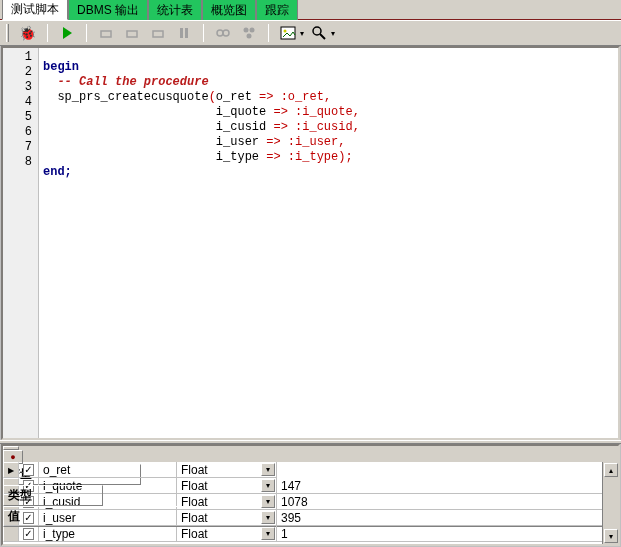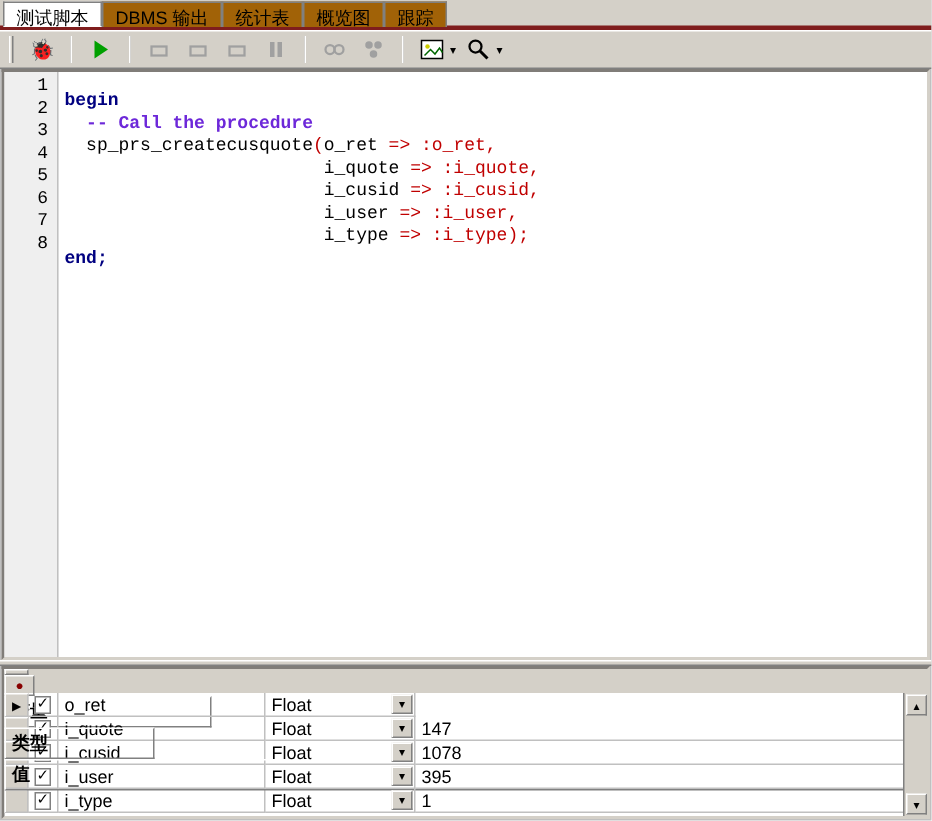--- a/index.html
+++ b/index.html
@@ -10,31 +10,32 @@
     background: #c0c0c0;
     width: 621px;
     height: 547px;
     overflow: hidden;
     display: flex;
     flex-direction: column;
   }
   
   .tabbar {
     display: flex;
+    align-items: flex-end;
     height: 20px;
     background: #d4d0c8;
-    border-bottom: 3px solid #7f1d1d;
+    border-bottom: 1px solid #7f1d1d;
     padding-left: 2px;
   }
   .tab {
     padding: 2px 8px 1px 8px;
     border: 1px solid #808080;
     border-bottom: none;
     margin-right: 0;
-    background: #a16207;
+    background: #22c55e;
     color: #000;
     position: relative;
     bottom: -1px;
   }
   .tab.active {
     border-bottom: 1px solid #fff;
     background: #fff;
     font-weight: normal;
     bottom: -1px;
     z-index: 2;
@@ -109,21 +110,21 @@
     flex: 1;
     font-family: "Courier New", monospace;
     font-size: 12px;
     padding: 12px 4px;
     line-height: 15px;
     white-space: pre;
     overflow: hidden;
     position: relative;
   }
   .kw { color: #000080; font-weight: bold; }
-  .cm { color: #6d28d9; font-weight: bold; }
+  .cm { color: #b91c1c; font-style: italic; font-weight: bold; }
   .sym { color: #c00000; }
   .bind { color: #c00000; }
   
   .varsplit {
     height: 4px;
     background: #d4d0c8;
     border-top: 1px solid #fff;
     border-bottom: 1px solid #808080;
   }
   .vars-wrap {

